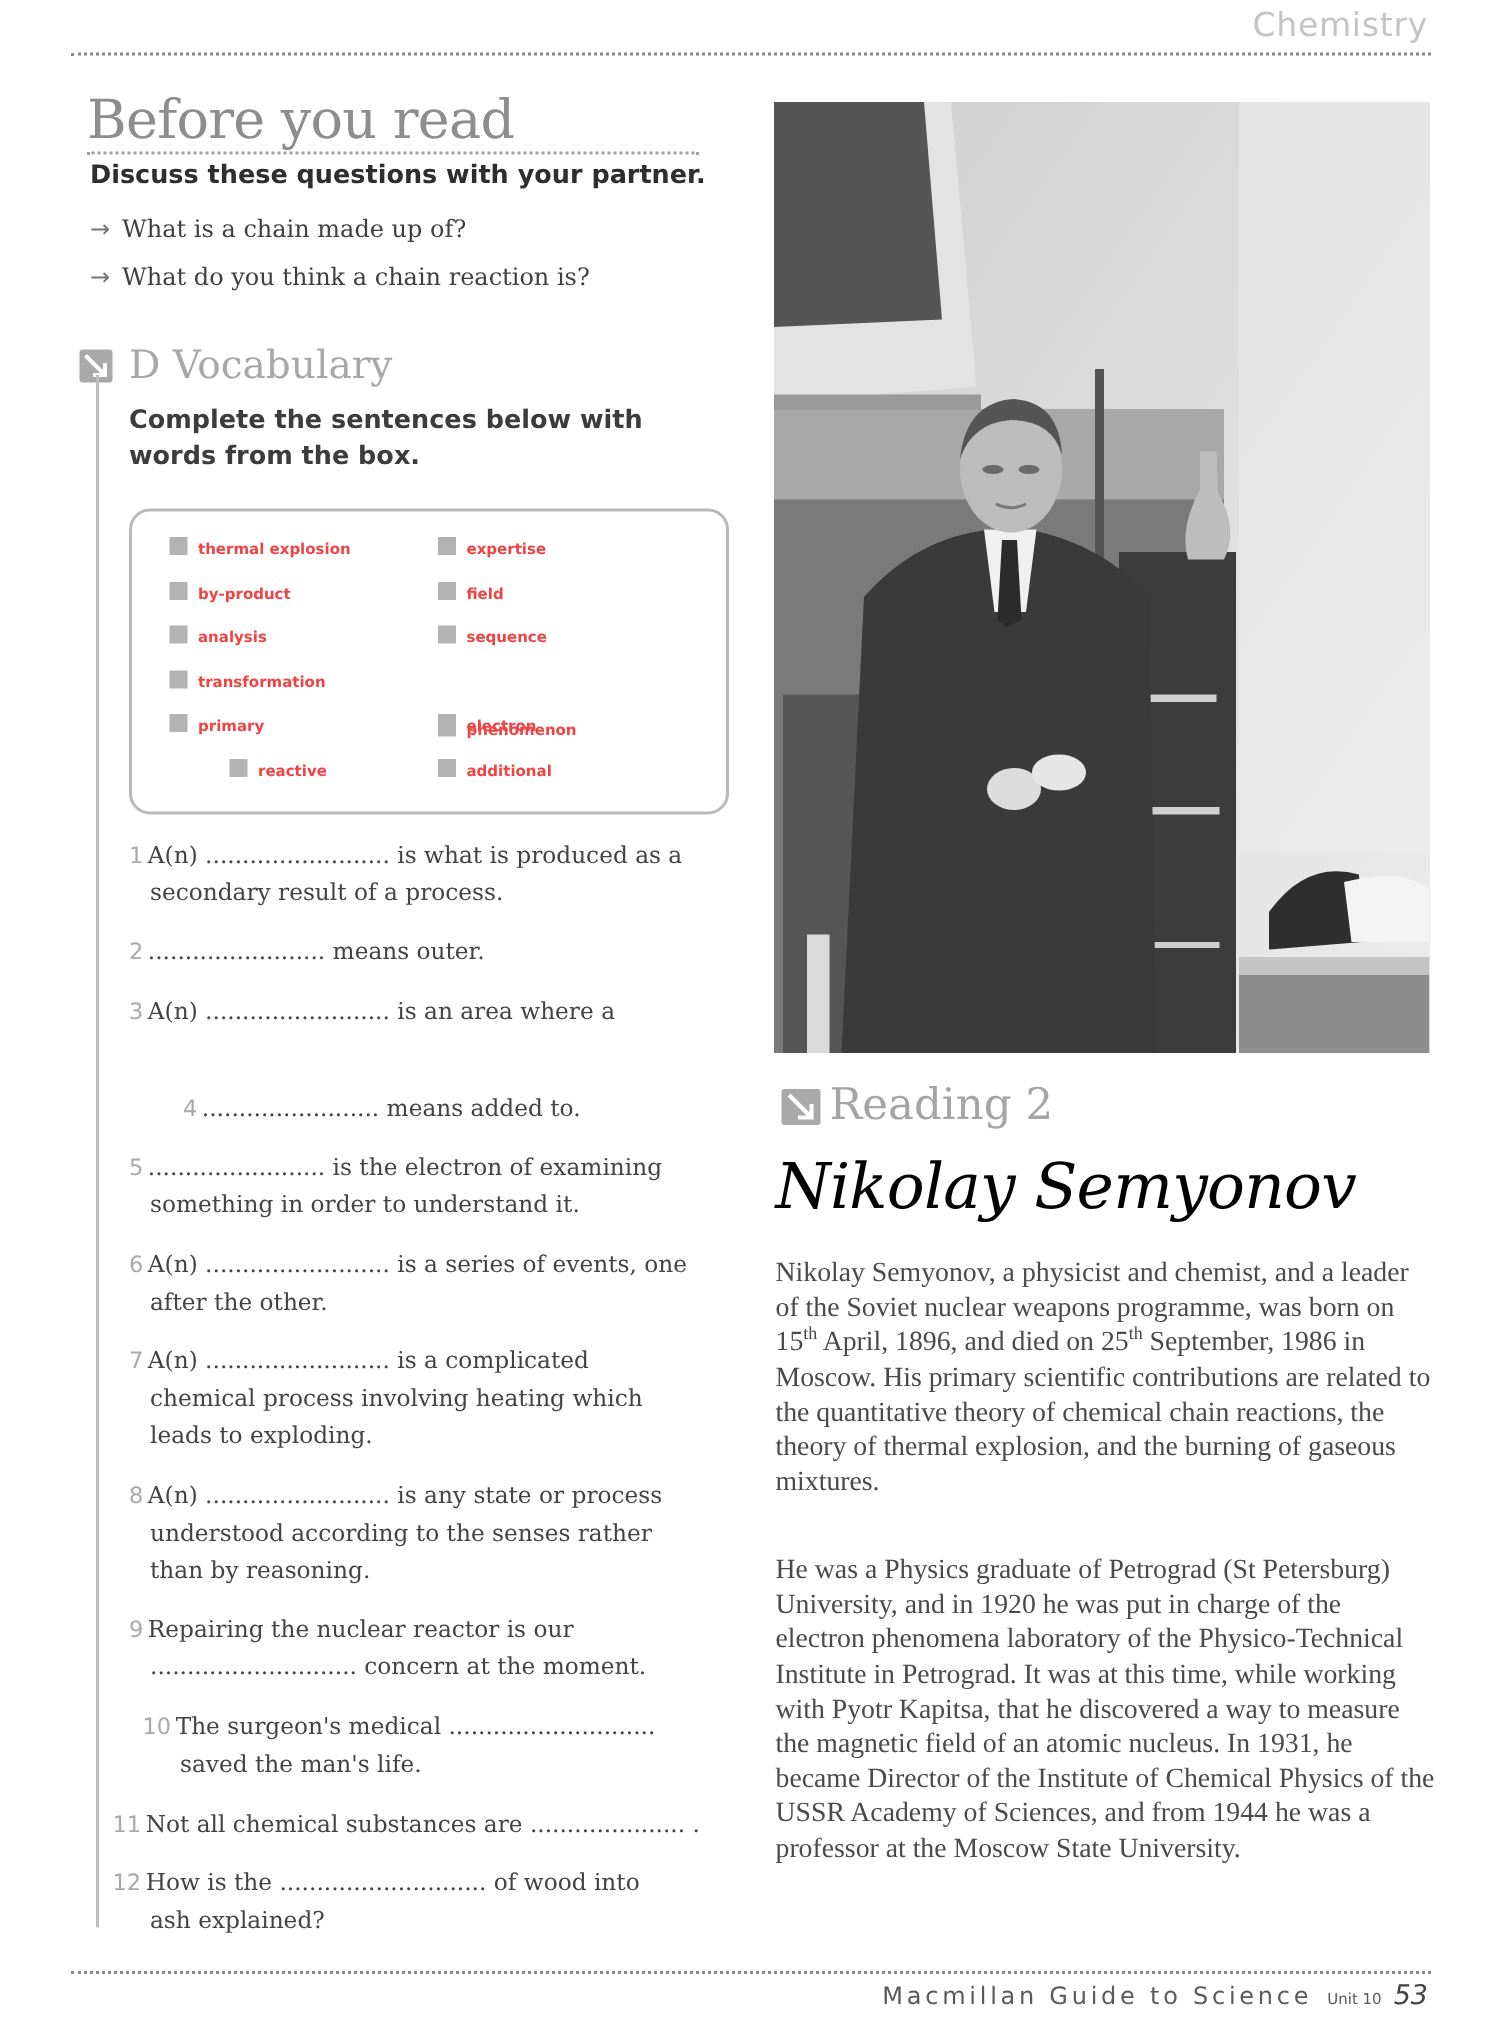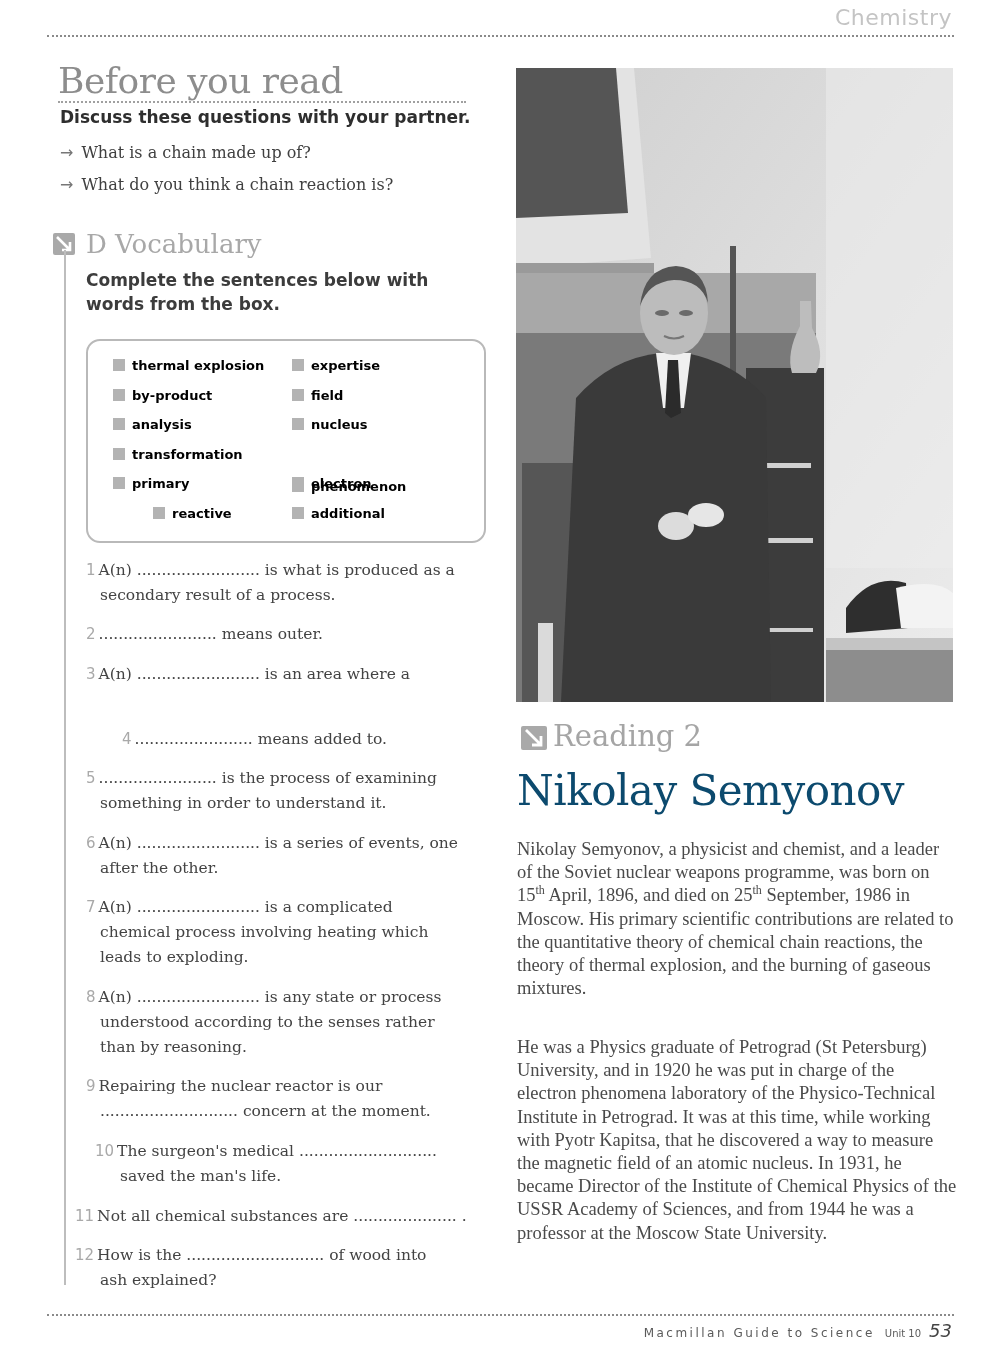--- a/index.html
+++ b/index.html
@@ -14,36 +14,36 @@
   .q-item { position: absolute; left: 60px; font-family: "DejaVu Serif", serif; font-size: 16px; color: #404040; }
   .q-item .arrow { color: #777; margin-right: 8px; font-family: "DejaVu Sans", sans-serif; }
 
   .sec-icon { position: absolute; width: 22px; height: 22px; background: #a9a9a9; border-radius: 2px; }
   .sec-icon svg { position: absolute; left: 0; top: 0; }
   .vocab-title { position: absolute; left: 86px; top: 229px; font-family: "DejaVu Serif", serif; font-size: 26px; color: #a8a8a8; }
   .vline { position: absolute; left: 64px; top: 250px; width: 2px; height: 1035px; background: #bdbdbd; }
   .instr { position: absolute; left: 86px; top: 268px; width: 380px; font-family: "DejaVu Sans", sans-serif; font-weight: bold; font-size: 17px; line-height: 24px; color: #3c3c3c; }
 
   .wordbox { position: absolute; left: 86px; top: 339px; width: 396px; height: 200px; border: 2px solid #b9b9b9; border-radius: 14px; }
-  .word { position: absolute; font-family: "DejaVu Sans", sans-serif; font-weight: bold; font-size: 13px; color: #000000; white-space: nowrap; text-align: center; }
+  .word { position: absolute; font-family: "DejaVu Sans", sans-serif; font-weight: bold; font-size: 10px; color: #ef4444; white-space: nowrap; text-align: center; }
   .word .sq { display: inline-block; width: 12px; height: 12px; background: #b3b3b3; margin-right: 7px; vertical-align: -1px; }
 
   .ex { position: absolute; left: 86px; width: 405px; font-family: "DejaVu Serif", serif; font-size: 15.5px; line-height: 25px; color: #434343; }
   .ex .num { color: #a9a9a9; font-family: "DejaVu Sans", sans-serif; font-size: 15px; margin-right: 3px; }
   .ex .cont { padding-left: 14px; display: block; }
 
   .photo { position: absolute; left: 516px; top: 68px; width: 437px; height: 634px; background: #d6d6d6; overflow: hidden; }
 
   .reading-title { position: absolute; left: 553px; top: 719px; font-family: "DejaVu Serif", serif; font-size: 29px; color: #a5a5a5; }
-  .name-title { position: absolute; left: 517px; top: 766px; font-family: "DejaVu Serif", serif; font-size: 42px; color: #0c4a6e; letter-spacing: -0.5px; }
+  .name-title { position: absolute; left: 517px; top: 766px; font-family: "DejaVu Serif", serif; font-size: 42px; color: #000000; letter-spacing: -0.5px; font-style: italic; }
   .para { position: absolute; left: 517px; width: 440px; font-family: "Liberation Serif", serif; font-size: 18.5px; line-height: 23.2px; color: #4a4a4a; }
   .para sup { font-size: 12px; line-height: 0; }
 
   .footer { position: absolute; right: 48px; top: 1320px; font-family: "DejaVu Sans", sans-serif; color: #5a5a5a; white-space: nowrap; }
-  .footer .book { font-size: 12px; letter-spacing: 2.5px; }
+  .footer .book { font-size: 16px; letter-spacing: 2.5px; }
   .footer .unit { font-size: 10px; margin-left: 10px; }
   .footer .page { font-size: 18px; margin-left: 8px; color: #444; font-style: italic; }
 </style>
 </head>
 <body>
 
 <div class="subject">Chemistry</div>
 <div class="dotted-rule" style="top:35px;"></div>
 
 <div class="section-title">Before you read</div>
@@ -68,41 +68,41 @@
 <div class="wordbox">
   <div class="word" style="left:25px; top:17px;"><span class="sq"></span><span>thermal explosion</span></div>
   <div class="word" style="left:25px; top:47px;"><span class="sq"></span><span>by-product</span></div>
   <div class="word" style="left:25px; top:76px;"><span class="sq"></span><span>analysis</span></div>
   <div class="word" style="left:25px; top:106px;"><span class="sq"></span><span>transformation</span></div>
   <div class="word" style="left:25px; top:135px;"><span class="sq"></span><span>primary</span></div>
   <div class="word" style="left:25px; top:165px;padding-left:40px;"><span class="sq"></span><span>reactive</span></div>
 
   <div class="word" style="left:204px; top:17px;"><span class="sq"></span><span>expertise</span></div>
   <div class="word" style="left:204px; top:47px;"><span class="sq"></span><span>field</span></div>
-  <div class="word" style="left:204px; top:76px;"><span class="sq"></span><span>nucleus</span></div>
+  <div class="word" style="left:204px; top:76px;"><span class="sq"></span><span>sequence</span></div>
   <div class="word" style="left:204px; top:106px;margin-top:32px;"><span class="sq"></span><span>phenomenon</span></div>
   <div class="word" style="left:204px; top:135px;"><span class="sq"></span><span>electron</span></div>
   <div class="word" style="left:204px; top:165px;"><span class="sq"></span><span>additional</span></div>
 </div>
 
 <div class="ex" style="top:558px;">
   <span class="num">1</span><span>A(n) ......................... is what is produced as a</span>
   <span class="cont">secondary result of a process.</span>
 </div>
 <div class="ex" style="top:622px;">
   <span class="num">2</span><span>........................  means outer.</span>
 </div>
 <div class="ex" style="top:662px;">
   <span class="num">3</span><span>A(n) ......................... is an area where a</span>
 </div>
 <div class="ex" style="top:727px;margin-left:36px;">
   <span class="num">4</span><span>........................ means added to.</span>
 </div>
 <div class="ex" style="top:766px;">
-  <span class="num">5</span><span>........................ is the process of examining</span>
+  <span class="num">5</span><span>........................ is the electron of examining</span>
   <span class="cont">something in order to understand it.</span>
 </div>
 <div class="ex" style="top:831px;">
   <span class="num">6</span><span>A(n) ......................... is a series of events, one</span>
   <span class="cont">after the other.</span>
 </div>
 <div class="ex" style="top:895px; width:380px;">
   <span class="num">7</span><span>A(n) ......................... is a complicated</span>
   <span class="cont">chemical process involving heating which leads to exploding.</span>
 </div>

